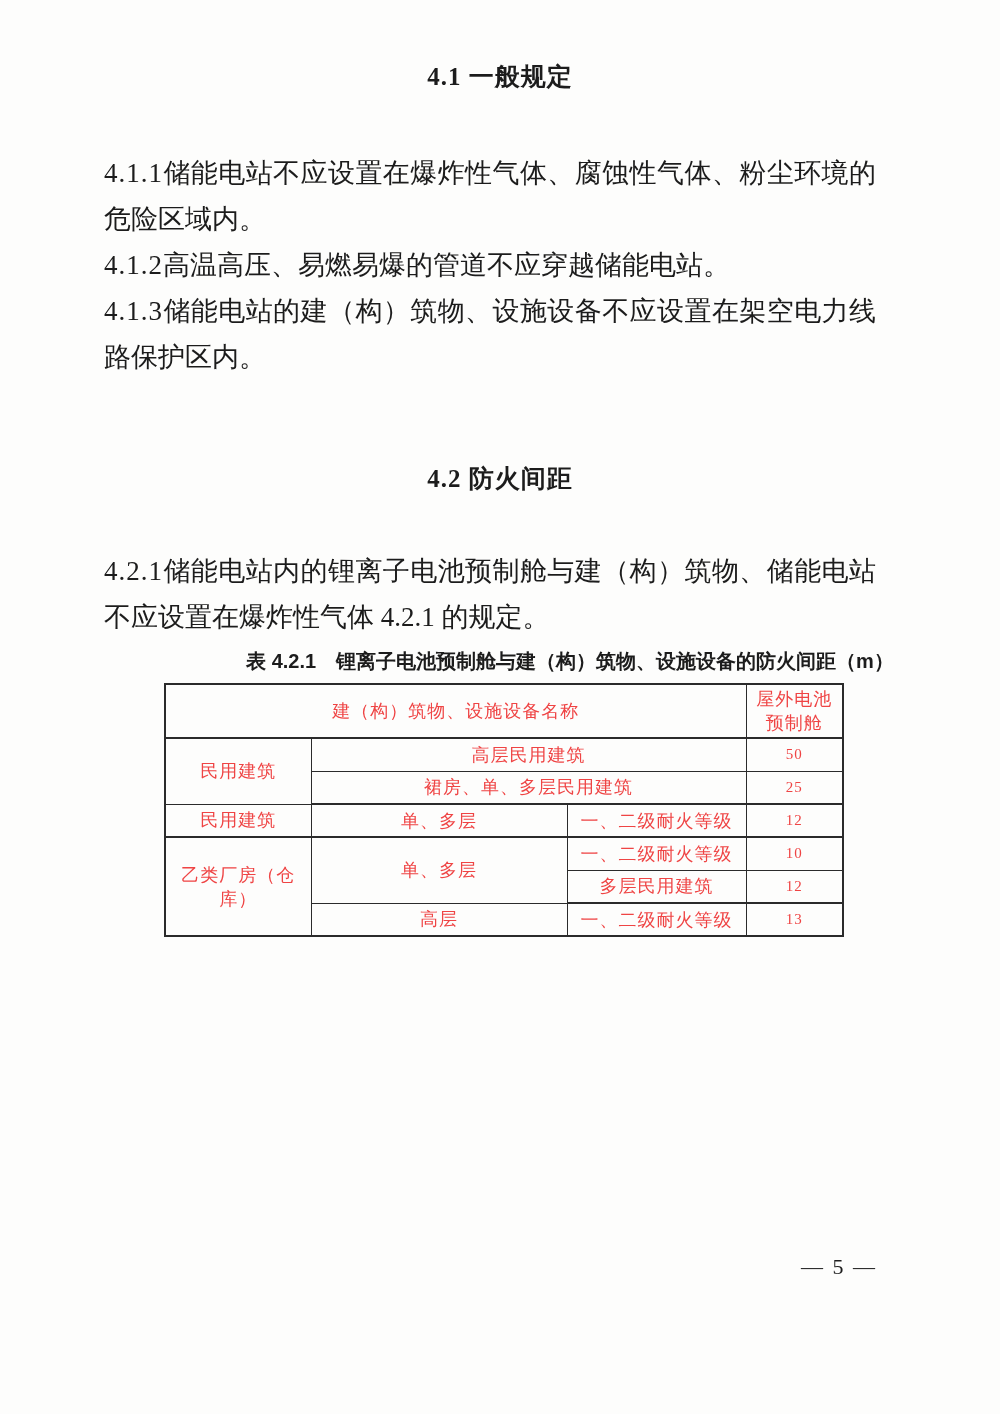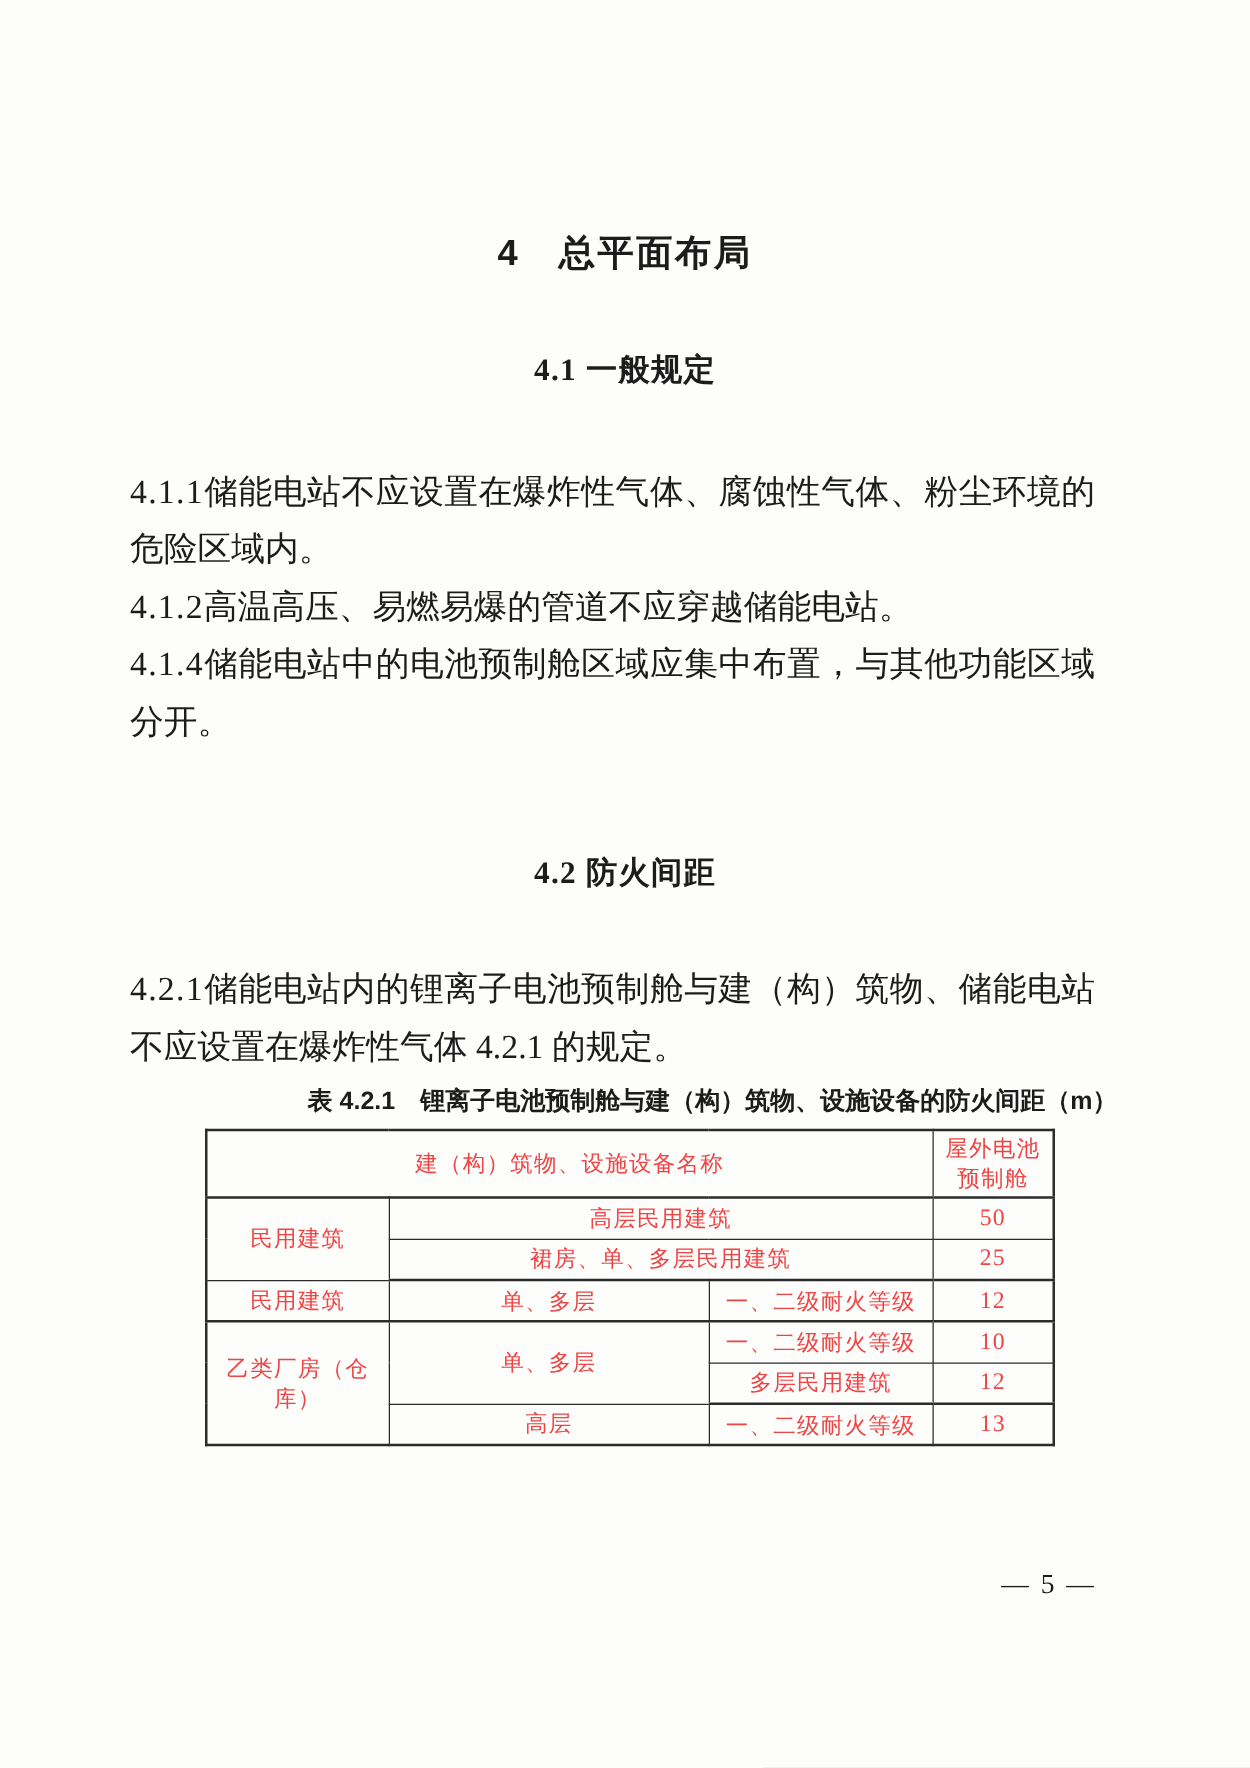--- a/index.html
+++ b/index.html
@@ -64,44 +64,43 @@
     border: 1.5px solid #2b2b2b;
     text-align: center;
     vertical-align: middle;
     font-weight: normal;
     padding: 2px 4px;
     letter-spacing: 1px;
   }
   table.fire-table { border: 2.5px solid #2b2b2b; }
   tr.header-row th { height: 46px; border-bottom-width: 2.5px; }
   tr.sect-end td { border-bottom-width: 2.5px; }
-  td.num-cell { font-size: 19px; letter-spacing: 0; }
+  td.num-cell { font-size: 15px; letter-spacing: 0; }
   tr.body-row { height: 33px; }
   .page-number {
     position: absolute;
     top: 1254px;
     right: 123px;
     font-size: 22px;
     letter-spacing: 2px;
     white-space: nowrap;
   }
 </style>
 </head>
 <body>
 
 <div class="page">
 
-  <h1 class="chapter-title">4　总平面布局</h1>
 
   <h2 class="section-heading heading-41">4.1 一般规定</h2>
 
   <div class="clauses">
     <p class="clause"><span class="clause-num">4.1.1</span><span>储能电站不应设置在爆炸性气体、腐蚀性气体、粉尘环境的危险区域内。</span></p>
     <p class="clause"><span class="clause-num">4.1.2</span><span>高温高压、易燃易爆的管道不应穿越储能电站。</span></p>
-    <p class="clause"><span class="clause-num">4.1.4</span><span>储能电站中的电池预制舱区域应集中布置，与其他功能区域分开。</span></p>
+    <p class="clause"><span class="clause-num">4.1.3</span><span>储能电站的建（构）筑物、设施设备不应设置在架空电力线路保护区内。</span></p>
   </div>
 
   <h2 class="section-heading heading-42">4.2 防火间距</h2>
 
   <div class="clauses clauses-42">
     <p class="clause"><span class="clause-num">4.2.1</span><span>储能电站内的锂离子电池预制舱与建（构）筑物、储能电站不应设置在爆炸性气体 4.2.1 的规定。</span></p>
   </div>
 
   <div class="table-block">
     <div class="table-caption">表 4.2.1　锂离子电池预制舱与建（构）筑物、设施设备的防火间距（m）</div>

